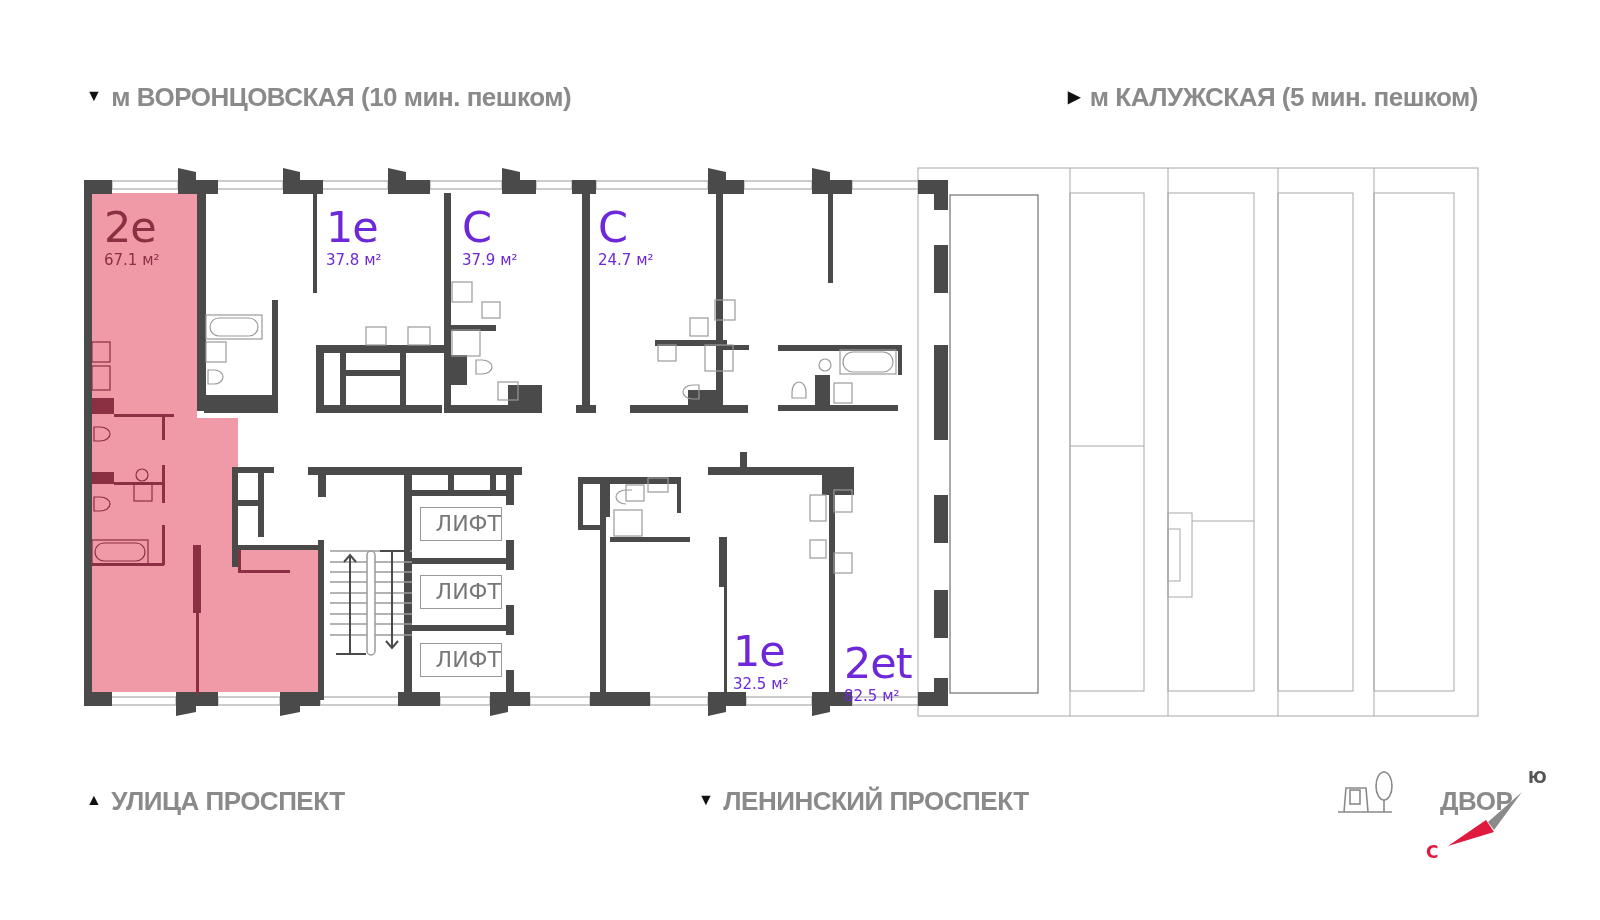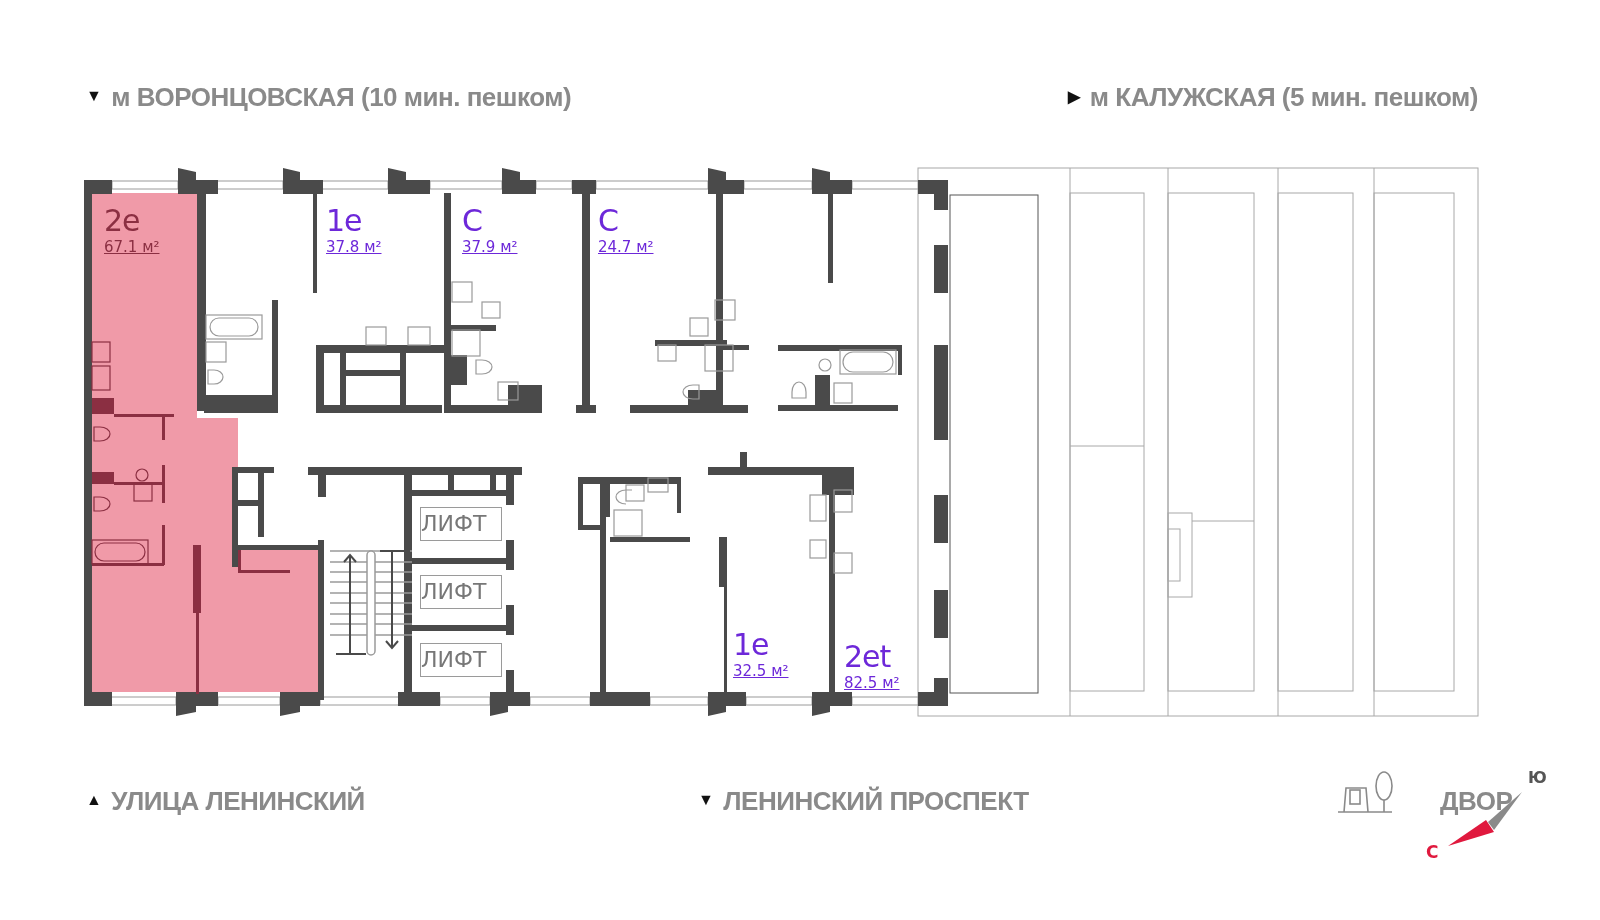--- a/index.html
+++ b/index.html
@@ -1,38 +1,38 @@
 <!DOCTYPE html>
 <html><head>
 <meta charset="utf-8">
 <style>
   html,body{margin:0;padding:0;background:#ffffff;}
   body{width:1600px;height:920px;position:relative;overflow:hidden;font-family:"DejaVu Sans", sans-serif;}
   .label{position:absolute;color:#8a8a8a;font-size:26px;font-weight:bold;letter-spacing:-0.5px;white-space:nowrap;font-family:"Liberation Sans", sans-serif;}
   .label .tri{color:#111;font-size:16px;margin-right:10px;display:inline-block;vertical-align:middle;position:relative;top:-3px;}
   #plan{position:absolute;left:0;top:0;}
   .unit-label{position:absolute;font-family:"DejaVu Sans", sans-serif;color:#6d28d9;line-height:1;cursor:pointer;}
-  .unit-label .code{font-size:30px;display:block;letter-spacing:-1px;}
-  .unit-label .area{font-size:15px;display:block;margin-top:4px;text-decoration:underline;}
+  .unit-label .code{font-size:43px;display:block;letter-spacing:-1px;}
+  .unit-label .area{font-size:15px;display:block;margin-top:4px;}
   .unit-label.active{color:#8b2f42;}
-  .lift{position:absolute;width:82px;height:34px;border:1.5px solid #9a9a9a;box-sizing:border-box;color:#777;font-size:22px;text-align:left;line-height:32px;font-family:"DejaVu Sans", sans-serif;}
+  .lift{position:absolute;width:82px;height:34px;border:1.5px solid #9a9a9a;box-sizing:border-box;color:#777;font-size:22px;text-align:right;line-height:32px;font-family:"DejaVu Sans", sans-serif;}
   .compass-c{position:absolute;color:#e0193e;font-weight:bold;font-size:17px;font-family:"DejaVu Sans", sans-serif;}
   .compass-u{position:absolute;color:#555;font-weight:bold;font-size:16px;font-family:"DejaVu Sans", sans-serif;}
 </style>
 </head>
 <body>
 
 <div class="label" style="left:86px;top:82px;">
   <span class="tri">▼</span><span>м ВОРОНЦОВСКАЯ  (10 мин. пешком)</span>
 </div>
 <div class="label" style="left:1044px;top:82px;padding-left:24px;">
   <span class="tri">▶</span><span>м КАЛУЖСКАЯ (5 мин. пешком)</span>
 </div>
 <div class="label" style="left:86px;top:786px;">
-  <span class="tri">▲</span><span>УЛИЦА ЛЕНИНСКИЙ</span>
+  <span class="tri">▲</span><span>УЛИЦА ПРОСПЕКТ</span>
 </div>
 <div class="label" style="left:698px;top:786px;">
   <span class="tri">▼</span><span>ЛЕНИНСКИЙ ПРОСПЕКТ</span>
 </div>
 <div class="label" style="left:1440px;top:786px;">
   <span>ДВОР</span>
 </div>
 
 <svg id="plan" width="1600" height="920" viewBox="0 0 1600 920">
 

